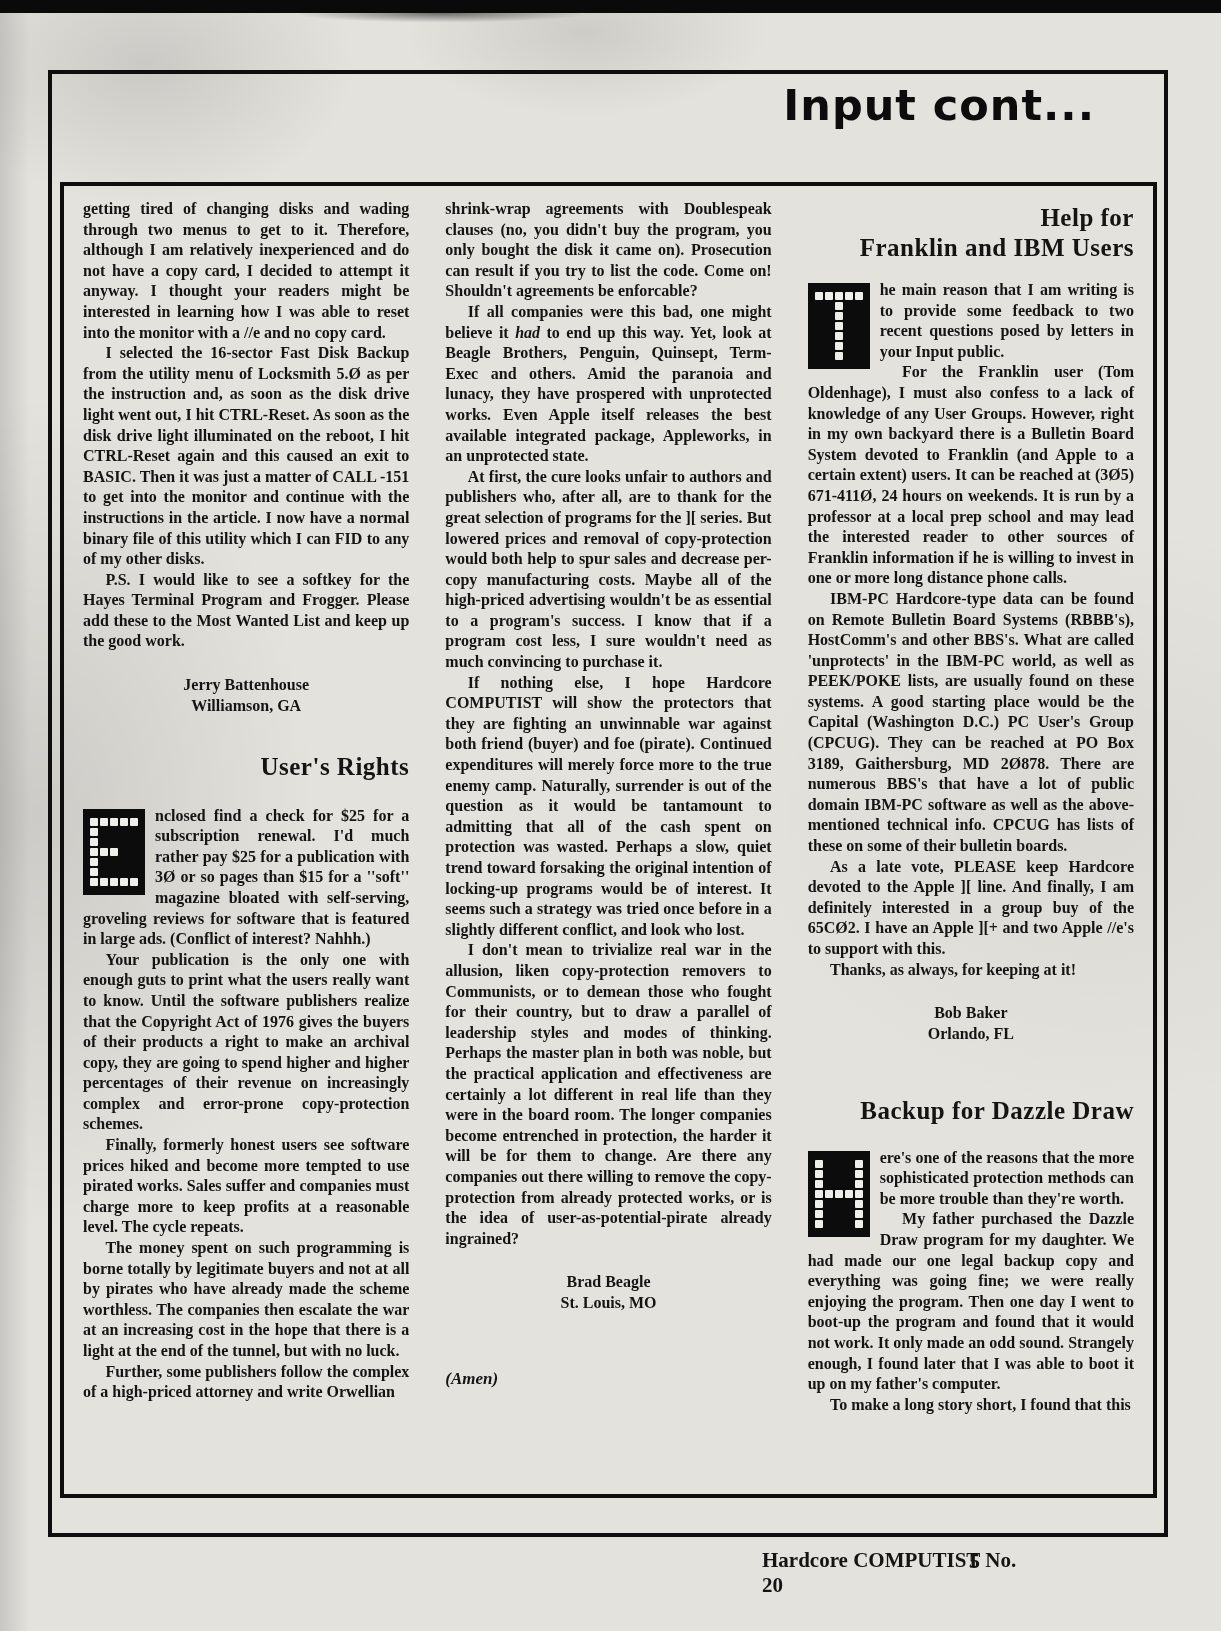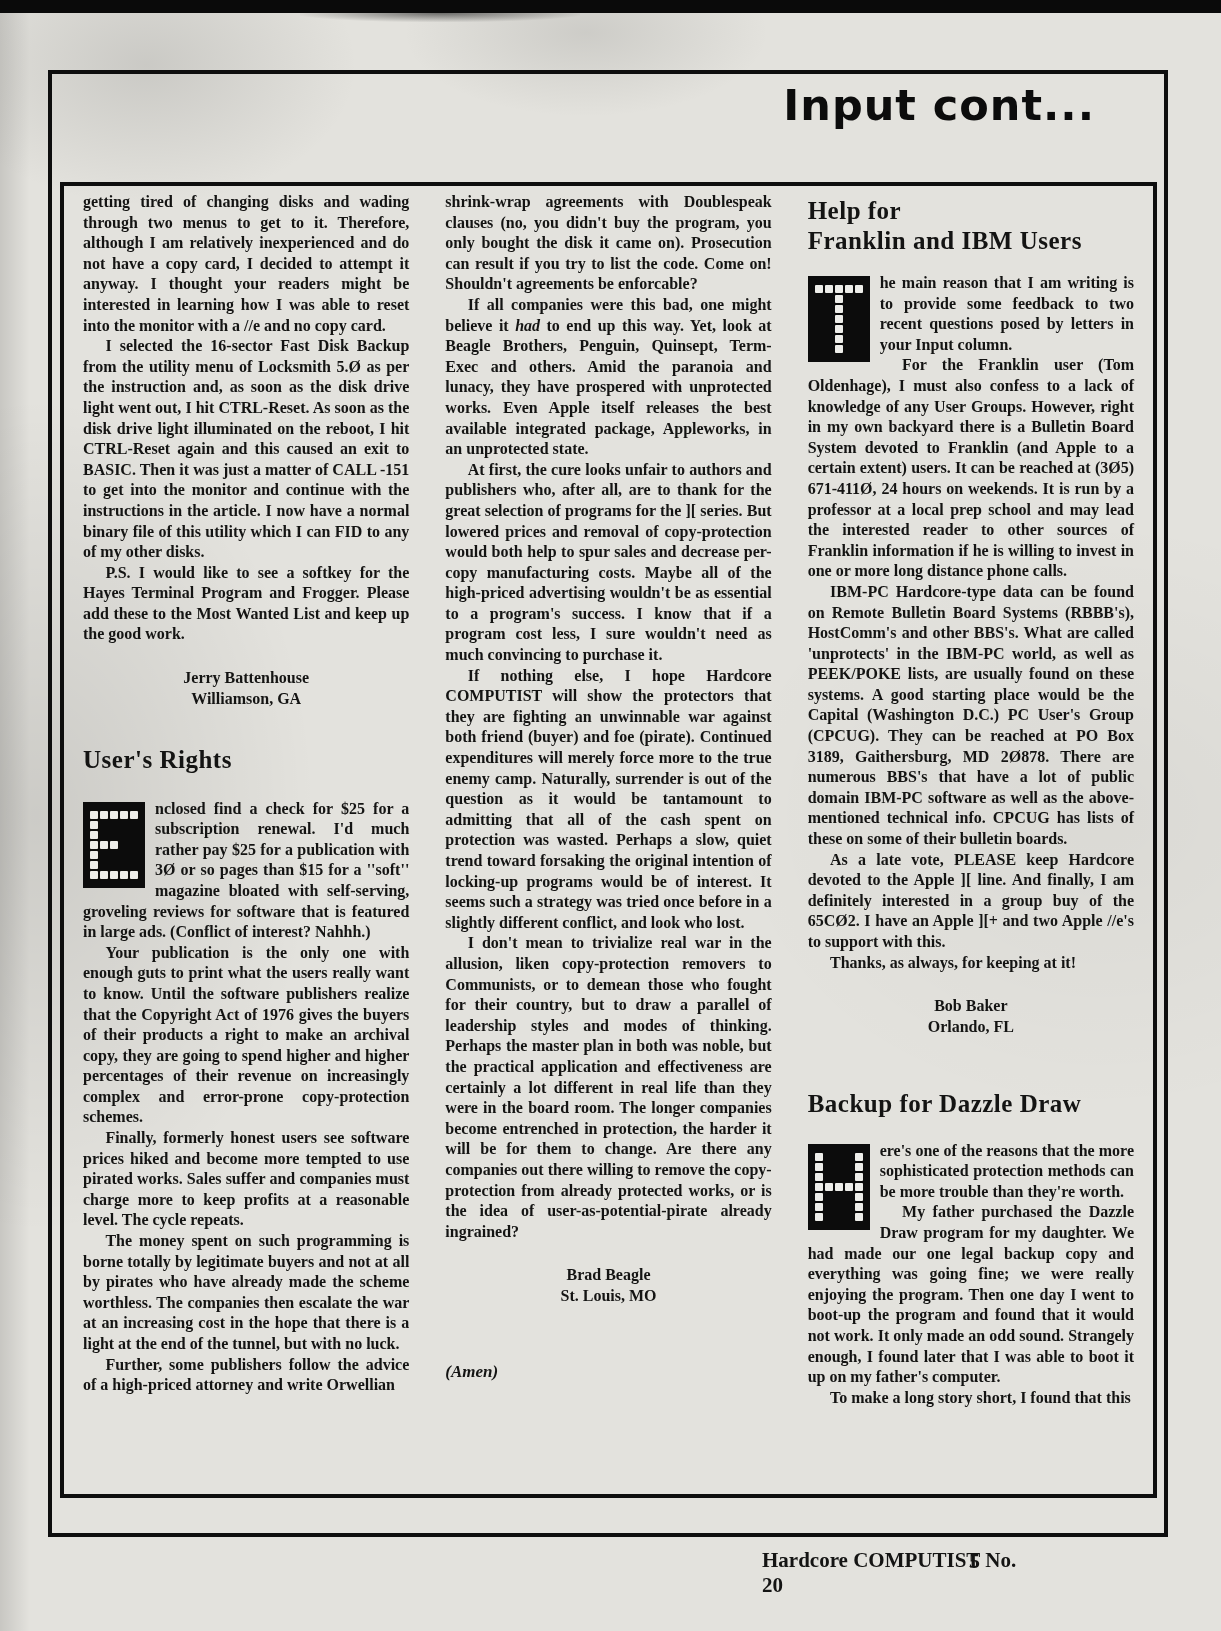--- a/index.html
+++ b/index.html
@@ -20,28 +20,28 @@
     background:radial-gradient(ellipse at 50% 0, rgba(10,10,10,.55), transparent 75%);}
   .outer-frame{position:absolute;left:48px;top:70px;width:1120px;height:1467px;
     border:4px solid #0e0e0e;box-sizing:border-box;}
   .header-title{
     position:absolute;top:84px;right:126px;
     font-family:"DejaVu Sans", sans-serif;font-weight:800;font-size:43px;line-height:1;
     letter-spacing:1px;color:#0c0c0c;
   }
   .inner-frame{position:absolute;left:60px;top:182px;width:1097px;height:1316px;
     border:4px solid #0e0e0e;box-sizing:border-box;overflow:hidden;}
-  .cols{display:flex;gap:36px;padding:6px 19px 0 19px;}
+  .cols{display:flex;gap:36px;padding:13px 19px 0 19px;}
   .col{flex:1 1 0;min-width:0;}
   .para{margin:0;font-size:16px;font-weight:700;line-height:20.6px;text-align:justify;
     text-indent:1.4em;}
   .noindent{text-indent:0;}
   .sig{margin-top:22px;font-size:16px;font-weight:700;line-height:21px;text-align:center;}
   .sig div{margin:0;}
-  .sec-heading{margin:36px 0 24px 0;text-align:left;font-size:25px;font-weight:700;
+  .sec-heading{margin:36px 0 24px 0;text-align:right;font-size:25px;font-weight:700;
     line-height:1.18;white-space:pre-line;letter-spacing:.5px;}
   .sec-heading.first{margin-top:4px;margin-bottom:18px;}
   .dropcap-box{float:left;width:62px;height:86px;background:#0c0c0c;margin:3px 10px 2px 0;
     display:flex;align-items:center;justify-content:center;}
   .it{font-style:italic;}
   .amen{margin-top:56px;font-weight:700;font-style:italic;font-size:17px;}
   .footer{position:absolute;left:0;top:1548px;width:1028px;height:40px;}
   .footer-issue{position:absolute;left:762px;top:0;font-size:21px;font-weight:700;}
   .footer-page{position:absolute;right:48px;top:0;font-size:22px;font-weight:700;}
 </style>
@@ -86,21 +86,21 @@
                 <rect x="11" y="61" width="8" height="8" rx="1" fill="#eeeeea"></rect>
                 <rect x="21" y="61" width="8" height="8" rx="1" fill="#eeeeea"></rect>
                 <rect x="31" y="61" width="8" height="8" rx="1" fill="#eeeeea"></rect>
                 <rect x="41" y="61" width="8" height="8" rx="1" fill="#eeeeea"></rect>
               </svg>
             </span><span>nclosed find a check for $25 for a subscription renewal. I'd much rather pay $25 for a publication with 3Ø or so pages than $15 for a ''soft'' magazine bloated with self-serving, groveling reviews for software that is featured in large ads. (Conflict of interest? Nahhh.)</span>
         </p>
         <p class="para">Your publication is the only one with enough guts to print what the users really want to know. Until the software publishers realize that the Copyright Act of 1976 gives the buyers of their products a right to make an archival copy, they are going to spend higher and higher percentages of their revenue on increasingly complex and error-prone copy-protection schemes.</p>
         <p class="para">Finally, formerly honest users see software prices hiked and become more tempted to use pirated works. Sales suffer and companies must charge more to keep profits at a reasonable level. The cycle repeats.</p>
         <p class="para">The money spent on such programming is borne totally by legitimate buyers and not at all by pirates who have already made the scheme worthless. The companies then escalate the war at an increasing cost in the hope that there is a light at the end of the tunnel, but with no luck.</p>
-        <p class="para">Further, some publishers follow the advice of a high-priced attorney and write Orwellian</p>
+        <p class="para">Further, some publishers follow the complex of a high-priced attorney and write Orwellian</p>
       </div>
 
       <div class="col">
         <p class="para noindent">shrink-wrap agreements with Doublespeak clauses (no, you didn't buy the program, you only bought the disk it came on). Prosecution can result if you try to list the code. Come on! Shouldn't agreements be enforcable?</p>
         <p class="para"><span>If all companies were this bad, one might believe it </span><span class="it">had</span><span> to end up this way. Yet, look at Beagle Brothers, Penguin, Quinsept, Term-Exec and others. Amid the paranoia and lunacy, they have prospered with unprotected works. Even Apple itself releases the best available integrated package, Appleworks, in an unprotected state.</span></p>
         <p class="para">At first, the cure looks unfair to authors and publishers who, after all, are to thank for the great selection of programs for the ][ series. But lowered prices and removal of copy-protection would both help to spur sales and decrease per-copy manufacturing costs. Maybe all of the high-priced advertising wouldn't be as essential to a program's success. I know that if a program cost less, I sure wouldn't need as much convincing to purchase it.</p>
         <p class="para">If nothing else, I hope Hardcore COMPUTIST will show the protectors that they are fighting an unwinnable war against both friend (buyer) and foe (pirate). Continued expenditures will merely force more to the true enemy camp. Naturally, surrender is out of the question as it would be tantamount to admitting that all of the cash spent on protection was wasted. Perhaps a slow, quiet trend toward forsaking the original intention of locking-up programs would be of interest. It seems such a strategy was tried once before in a slightly different conflict, and look who lost.</p>
         <p class="para">I don't mean to trivialize real war in the allusion, liken copy-protection removers to Communists, or to demean those who fought for their country, but to draw a parallel of leadership styles and modes of thinking. Perhaps the master plan in both was noble, but the practical application and effectiveness are certainly a lot different in real life than they were in the board room. The longer companies become entrenched in protection, the harder it will be for them to change. Are there any companies out there willing to remove the copy-protection from already protected works, or is the idea of user-as-potential-pirate already ingrained?</p>
         <div class="sig">
           <div>Brad Beagle</div>
@@ -120,21 +120,21 @@
                 <rect x="21" y="1" width="8" height="8" rx="1" fill="#eeeeea"></rect>
                 <rect x="31" y="1" width="8" height="8" rx="1" fill="#eeeeea"></rect>
                 <rect x="41" y="1" width="8" height="8" rx="1" fill="#eeeeea"></rect>
                 <rect x="21" y="11" width="8" height="8" rx="1" fill="#eeeeea"></rect>
                 <rect x="21" y="21" width="8" height="8" rx="1" fill="#eeeeea"></rect>
                 <rect x="21" y="31" width="8" height="8" rx="1" fill="#eeeeea"></rect>
                 <rect x="21" y="41" width="8" height="8" rx="1" fill="#eeeeea"></rect>
                 <rect x="21" y="51" width="8" height="8" rx="1" fill="#eeeeea"></rect>
                 <rect x="21" y="61" width="8" height="8" rx="1" fill="#eeeeea"></rect>
               </svg>
-            </span><span>he main reason that I am writing is to provide some feedback to two recent questions posed by letters in your Input column.</span>
+            </span><span>he main reason that I am writing is to provide some feedback to two recent questions posed by letters in your Input public.</span>
         </p>
         <p class="para">For the Franklin user (Tom Oldenhage), I must also confess to a lack of knowledge of any User Groups. However, right in my own backyard there is a Bulletin Board System devoted to Franklin (and Apple to a certain extent) users. It can be reached at (3Ø5) 671-411Ø, 24 hours on weekends. It is run by a professor at a local prep school and may lead the interested reader to other sources of Franklin information if he is willing to invest in one or more long distance phone calls.</p>
         <p class="para">IBM-PC Hardcore-type data can be found on Remote Bulletin Board Systems (RBBB's), HostComm's and other BBS's. What are called 'unprotects' in the IBM-PC world, as well as PEEK/POKE lists, are usually found on these systems. A good starting place would be the Capital (Washington D.C.) PC User's Group (CPCUG). They can be reached at PO Box 3189, Gaithersburg, MD 2Ø878. There are numerous BBS's that have a lot of public domain IBM-PC software as well as the above-mentioned technical info. CPCUG has lists of these on some of their bulletin boards.</p>
         <p class="para">As a late vote, PLEASE keep Hardcore devoted to the Apple ][ line. And finally, I am definitely interested in a group buy of the 65CØ2. I have an Apple ][+ and two Apple //e's to support with this.</p>
         <p class="para">Thanks, as always, for keeping at it!</p>
         <div class="sig">
           <div>Bob Baker</div>
           <div>Orlando, FL</div>
         </div>
         <h2 class="sec-heading" style="margin-top:52px;margin-bottom:22px;">Backup for Dazzle Draw</h2>

